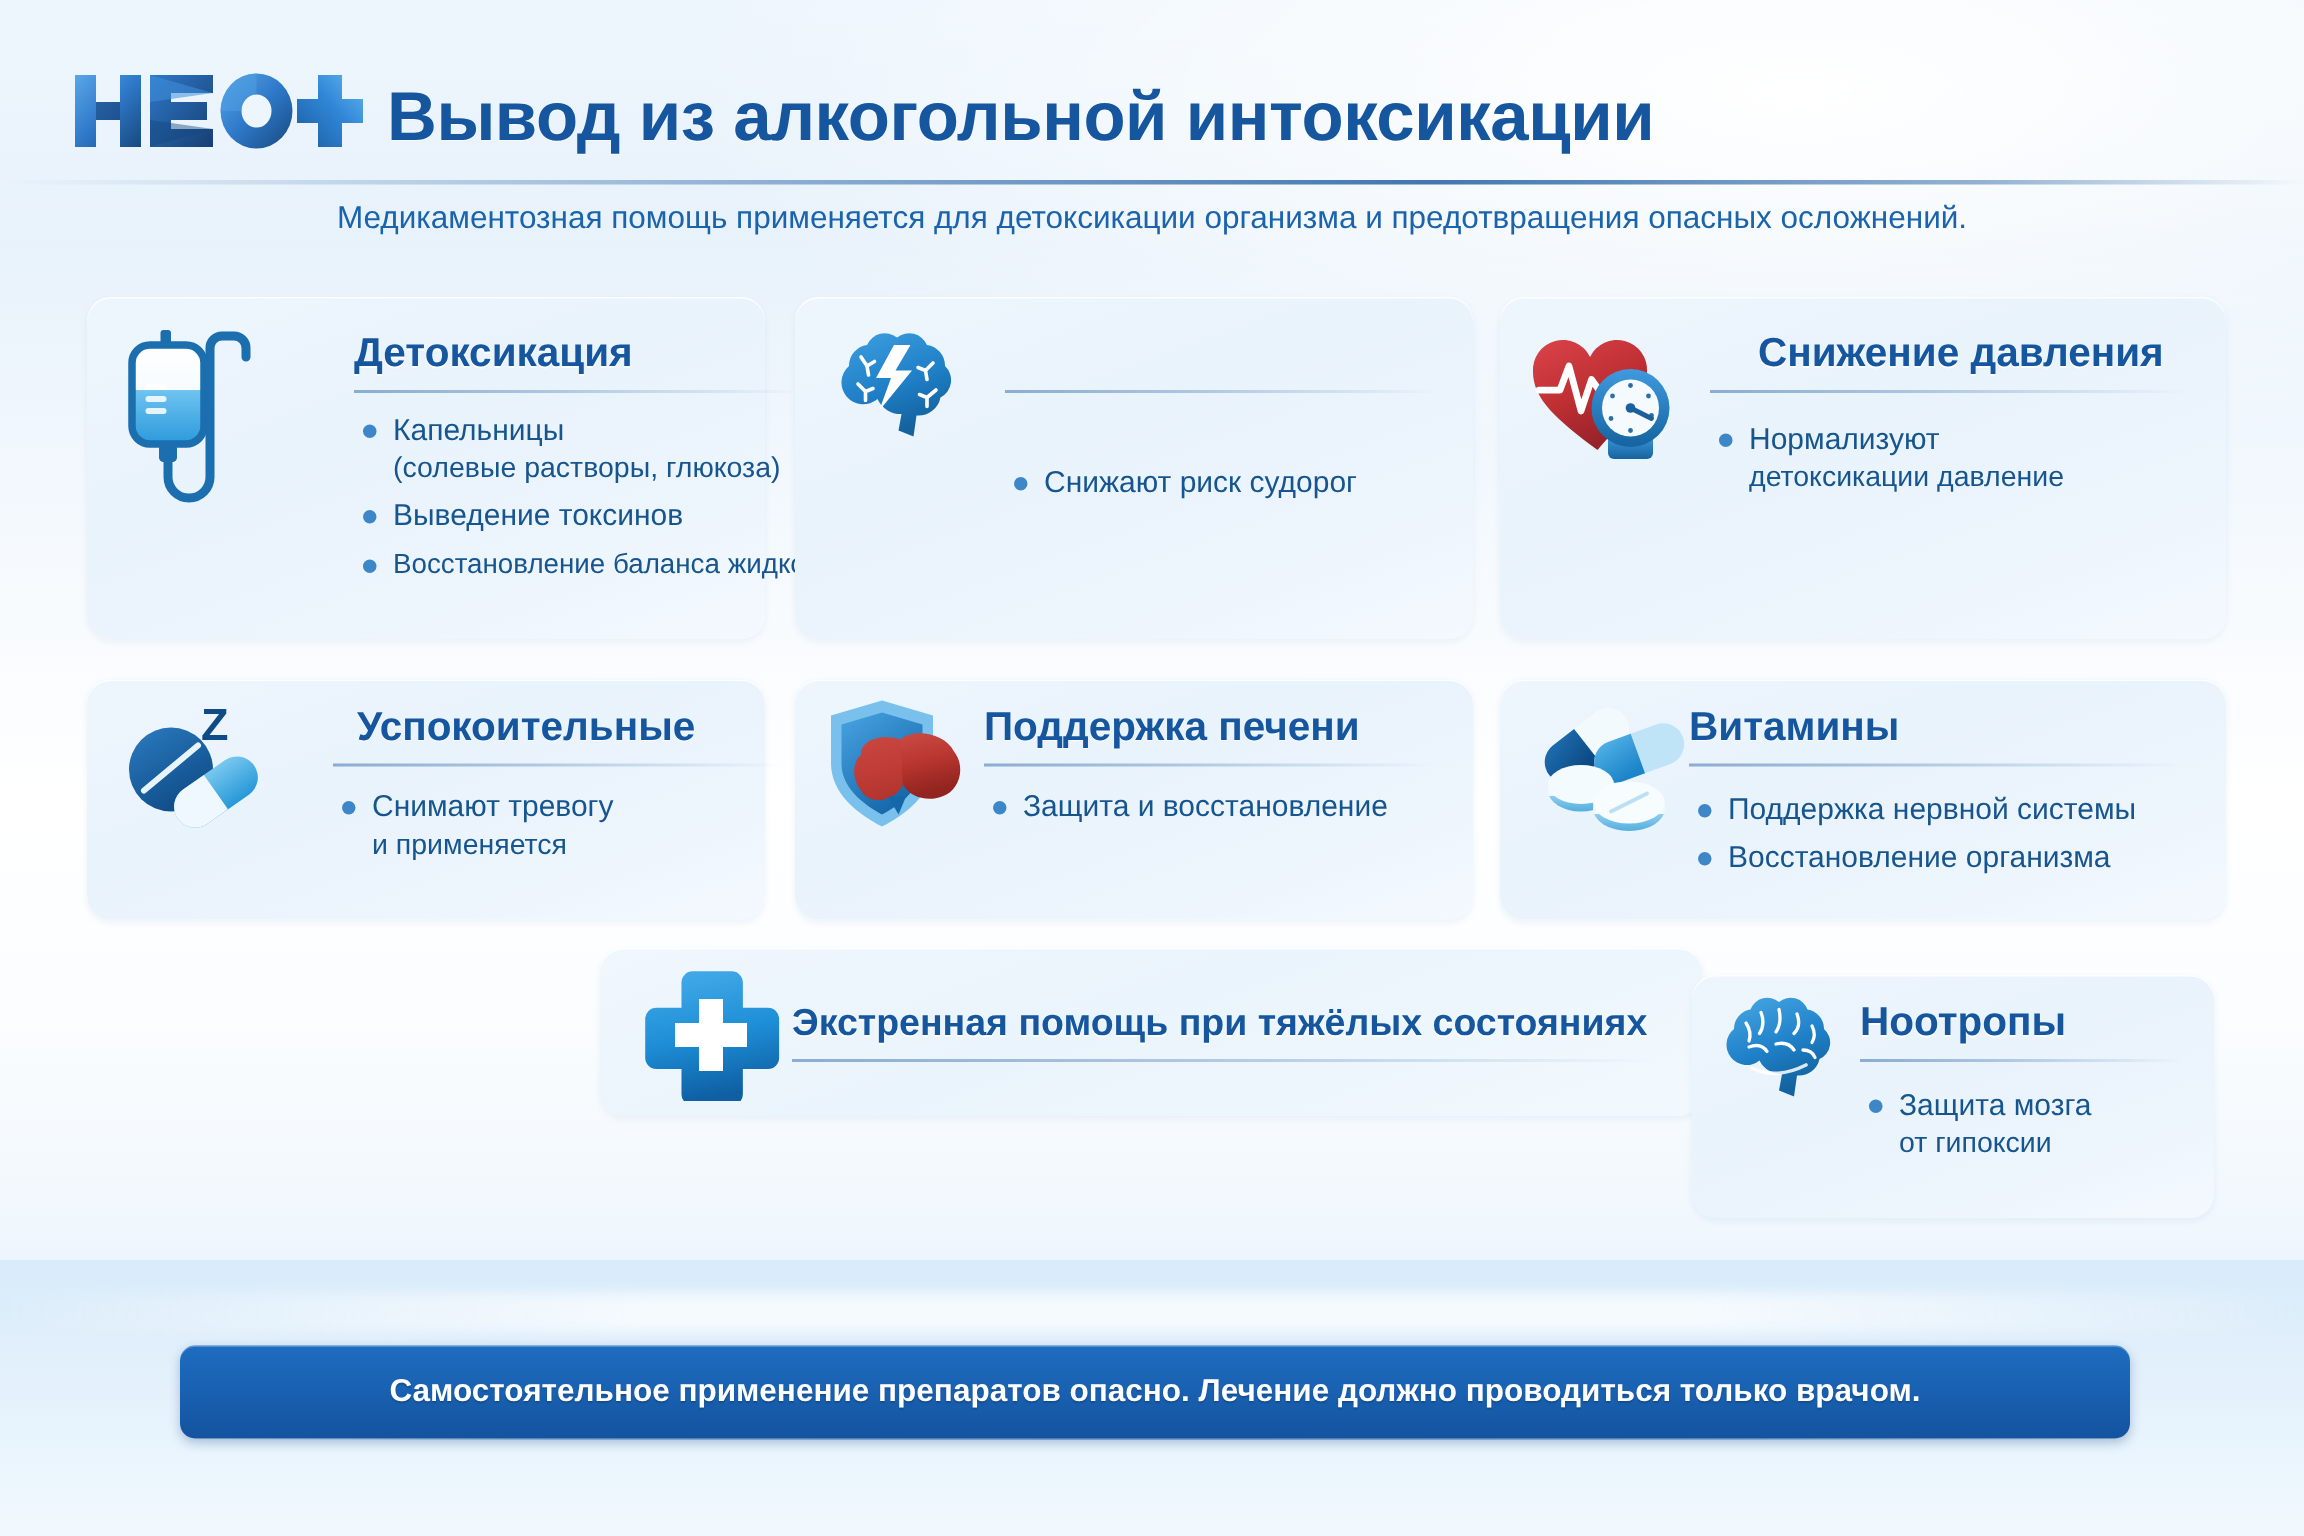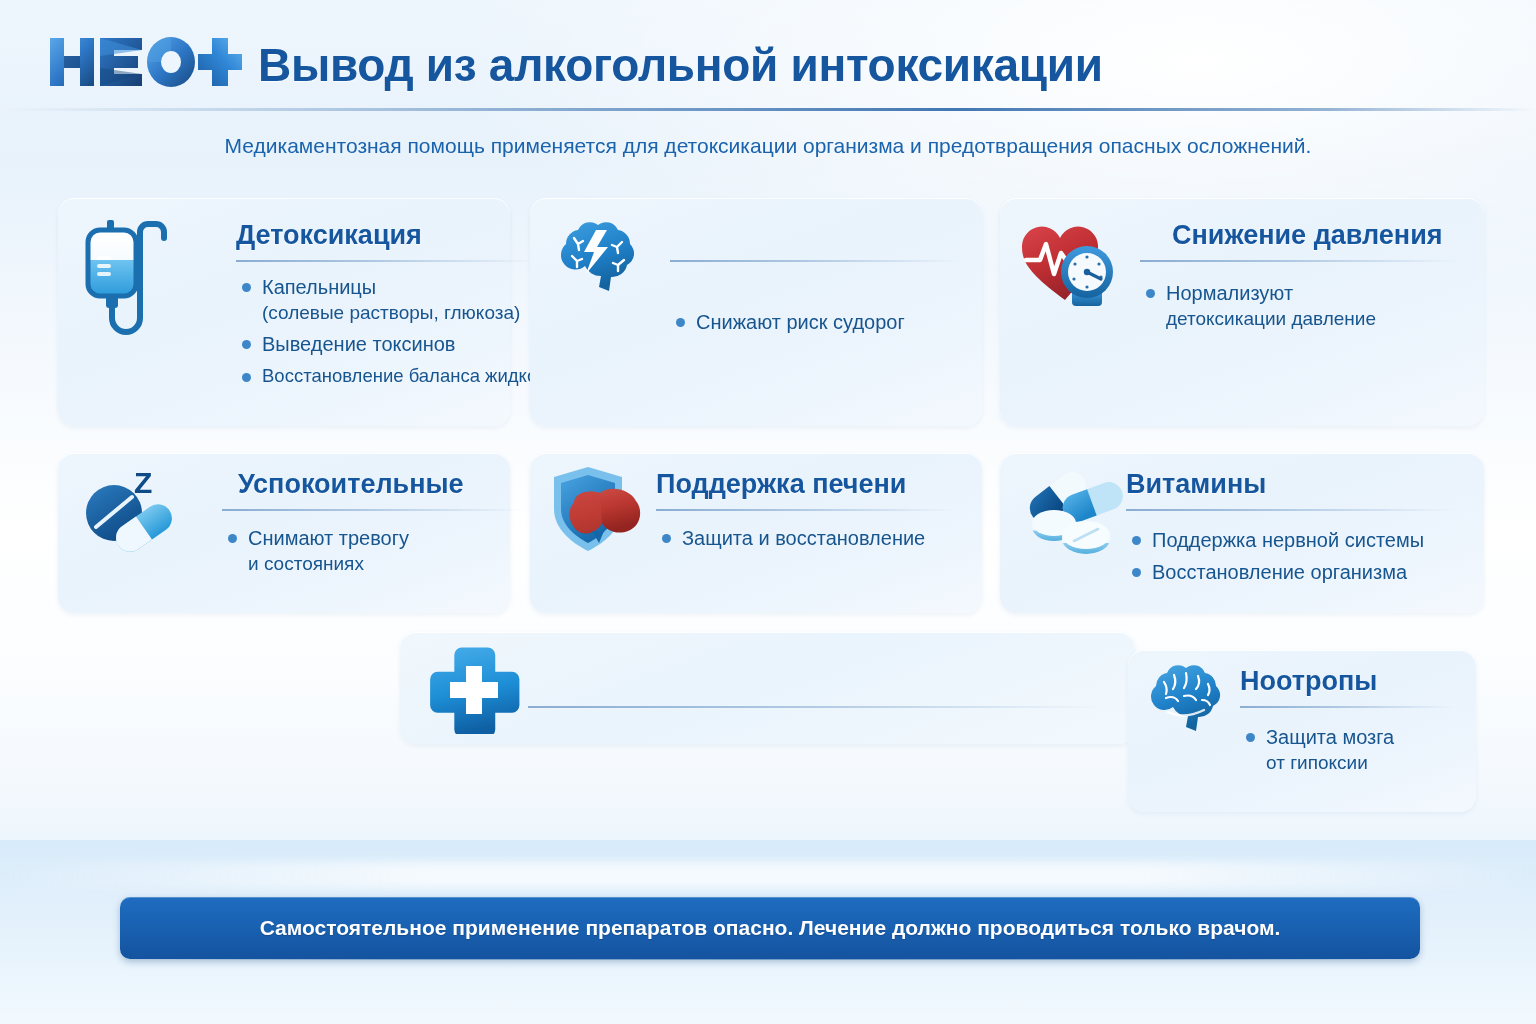--- a/index.html
+++ b/index.html
@@ -24,21 +24,21 @@
     position:absolute;left:0;right:0;top:862px;height:26px;
     background:linear-gradient(90deg,rgba(255,255,255,0) 0%,rgba(255,255,255,.95) 28%,rgba(255,255,255,.95) 74%,rgba(255,255,255,0) 100%);
     filter:blur(4px);opacity:.75;
   }
   .band-line{
     position:absolute;left:120px;right:118px;top:958px;height:2px;
     background:linear-gradient(90deg,rgba(40,110,180,0) 0%,rgba(40,110,180,.35) 20%,rgba(40,110,180,.45) 50%,rgba(40,110,180,.35) 80%,rgba(40,110,180,0) 100%);
   }
 
   
-  .header{position:absolute;left:0;top:4px;width:1338px;height:112px;padding-left:24px;}
+  .header{position:absolute;left:0;top:16px;width:1338px;height:112px;padding-left:24px;}
   .logo{position:absolute;left:48px;top:28px;width:200px;height:62px;}
   .title{
     position:absolute;left:258px;top:34px;
     font-size:46px;font-weight:700;color:#15569f;letter-spacing:-.3px;
     font-family:"Liberation Sans","DejaVu Sans",sans-serif;
     white-space:nowrap;
     text-shadow:0 1px 0 rgba(255,255,255,.7);
   }
   .header-rule{
     position:absolute;left:0px;top:104px;width:1536px;height:3px;
@@ -289,21 +289,21 @@
           <rect x="36" y="50" width="62" height="28" rx="14" fill="url(#cap)"></rect>
           <path d="M36 64 a14 14 0 0 1 14 -14 h17 v28 H50 a14 14 0 0 1 -14 -14 Z" fill="#eef8fe"></path>
         </g>
       </svg>
     </div>
     <div class="head" style="left:180px;top:16px;text-align:center;">Успокоительные</div>
     <div class="rule" style="left:164px;top:56px;width:300px;"></div>
     <div class="bullets" style="left:164px;top:72px;width:300px;">
       <div class="bullet">
         <span>Снимают тревогу</span>
-        <span class="sub">и состояниях</span>
+        <span class="sub">и применяется</span>
       </div>
     </div>
   </div>
 
   <div class="card" id="card-liver">
     <div class="icon" style="left:14px;top:10px;">
       <svg width="108" height="100" viewBox="0 0 108 100" aria-hidden="true">
         <defs>
           <linearGradient id="shd" x1="0" y1="0" x2="0.6" y2="1">
             <stop offset="0%" stop-color="#49a3e2"></stop>
@@ -384,20 +384,21 @@
           <linearGradient id="crs" x1="0" y1="0" x2="0.2" y2="1">
             <stop offset="0%" stop-color="#47adea"></stop>
               <stop offset="55%" stop-color="#1d8ed6"></stop>
               <stop offset="100%" stop-color="#0f5fa3"></stop>
           </linearGradient>
         </defs>
         <path d="M32 6 h28 a8 8 0 0 1 8 8 v18 h18 a8 8 0 0 1 8 8 v28 a8 8 0 0 1 -8 8 H68 v18 a8 8 0 0 1 -8 8 H32 a8 8 0 0 1 -8 -8 V76 H6 a8 8 0 0 1 -8 -8 V40 a8 8 0 0 1 8 -8 h18 V14 a8 8 0 0 1 8 -8 Z" transform="translate(4,0) scale(0.93)" fill="url(#crs)"></path>
         <path d="M38 24 h16 v16 h16 v16 H54 v16 H38 V56 H22 V40 h16 Z" fill="#ffffff"></path>
       </svg>
     </div>
+    <div class="emg-title">Экстренная помощь при тяжёлых состояниях</div>
     <div class="emg-rule"></div>
   </div>
 
   <div class="card" id="card-nootrop">
     <div class="icon" style="left:14px;top:10px;">
       <svg width="92" height="88" viewBox="0 0 92 88" aria-hidden="true">
         <defs>
           <linearGradient id="brg2" x1="0" y1="0" x2="0.4" y2="1">
             <stop offset="0%" stop-color="#49a8e4"></stop>
               <stop offset="58%" stop-color="#1f81c9"></stop>

